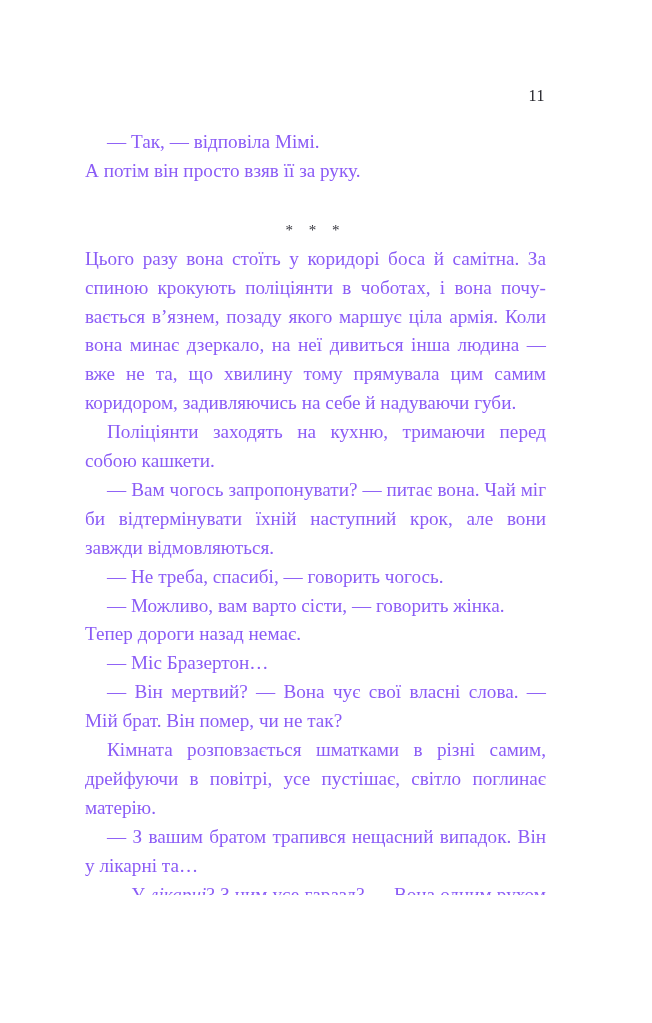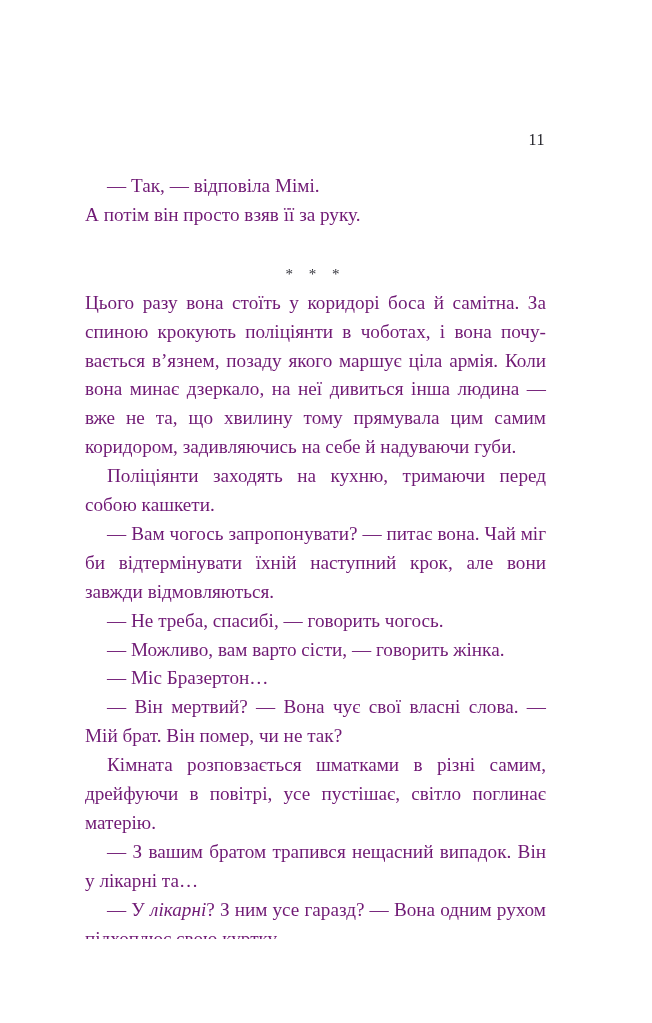--- a/index.html
+++ b/index.html
@@ -9,21 +9,20 @@
   }
   .page {
     position: relative;
     width: 652px;
     height: 895px;
     background: #ffffff;
     box-sizing: border-box;
     overflow: hidden;
     font-family: "Liberation Serif", "DejaVu Serif", serif;
     color: #1c1c1c;
-    margin-top: 44px;
   }
   .folio {
     position: absolute;
     top: 88px;
     left: 85px;
     width: 460px;
     text-align: right;
     font-size: 16px;
     line-height: 1;
     color: #24242a;
@@ -34,21 +33,21 @@
     top: 128px;
     left: 85px;
     width: 461px;
   }
   p.para {
     margin: 0;
     font-size: 19.2px;
     line-height: 28.9px;
     text-align: justify;
     text-justify: inter-word;
-    color: #701a75;
+    color: #8b5cf6;
     hyphens: manual;
     -webkit-hyphens: manual;
   }
   p.indent {
     text-indent: 22px;
   }
   p.noindent {
     text-indent: 0;
   }
   p.last-line-left {
@@ -83,20 +82,21 @@
     <p class="para noindent last-line-left">А потім він просто взяв її за руку.</p>
 
     <div class="spacer-break-top"></div>
     <div class="scenebreak">* * *</div>
 
     <p class="para noindent">Цього разу вона стоїть у коридорі боса й самітна. За спиною крокують поліціянти в чоботах, і вона почу­вається в’язнем, позаду якого маршує ціла армія. Ко­ли вона минає дзеркало, на неї дивиться інша люди­на — вже не та, що хвилину тому прямувала цим самим коридором, задивляючись на себе й надуваючи губи.</p>
     <p class="para indent last-line-left">Поліціянти заходять на кухню, тримаючи перед собою кашкети.</p>
     <p class="para indent last-line-left">— Вам чогось запропонувати? — питає вона. Чай міг би відтермінувати їхній наступний крок, але вони завжди відмовляються.</p>
     <p class="para indent last-line-left">— Не треба, спасибі, — говорить чогось.</p>
     <p class="para indent last-line-left">— Можливо, вам варто сісти, — говорить жінка.</p>
+    <p class="para noindent last-line-left">Тепер дороги назад немає.</p>
     <p class="para indent last-line-left">— Міс Бразертон…</p>
     <p class="para indent last-line-left">— Він мертвий? — Вона чує свої власні слова. — Мій брат. Він помер, чи не так?</p>
     <p class="para indent last-line-left">Кімната розповзається шматками в різні самим, дрей­фуючи в повітрі, усе пустішає, світло поглинає матерію.</p>
     <p class="para indent last-line-left">— З вашим братом трапився нещасний випадок. Він у лікарні та…</p>
 
     <p class="para indent last-line-left"><span>— У </span><em class="emph">лікарні</em><span>? З ним усе гаразд? — Вона одним рухом підхоплює свою куртку.</span></p>
 
   </div>
 </div>
 

